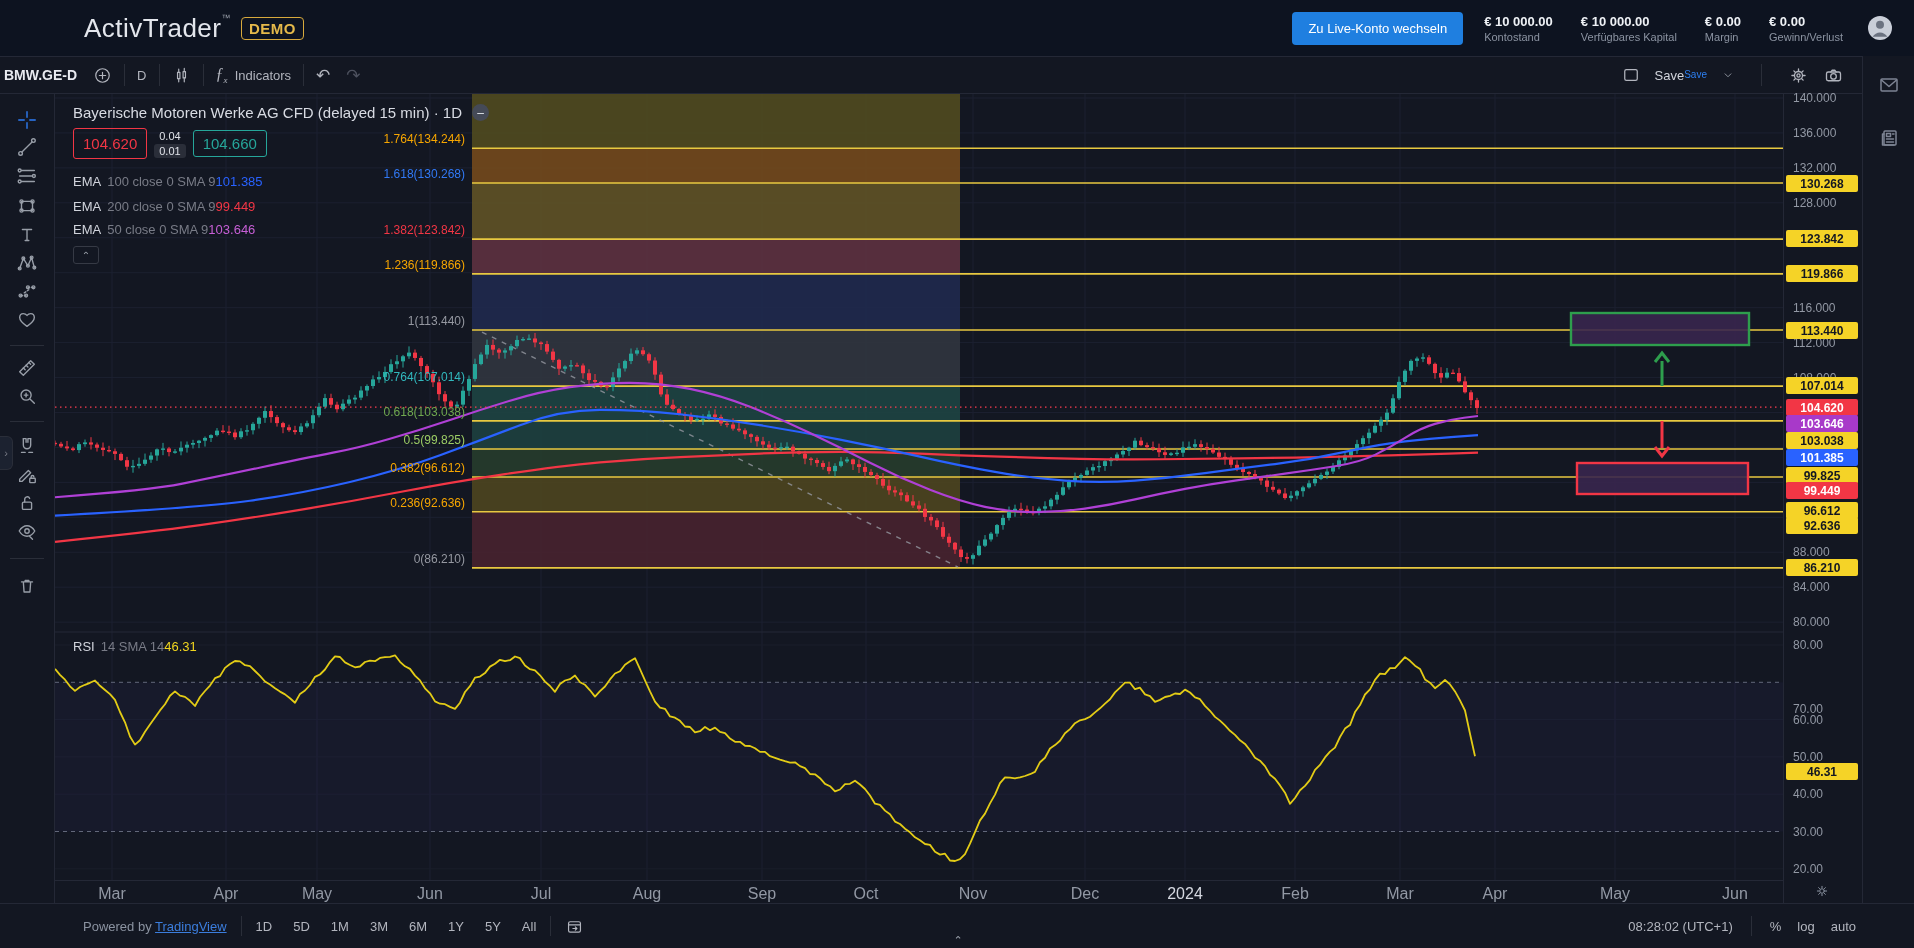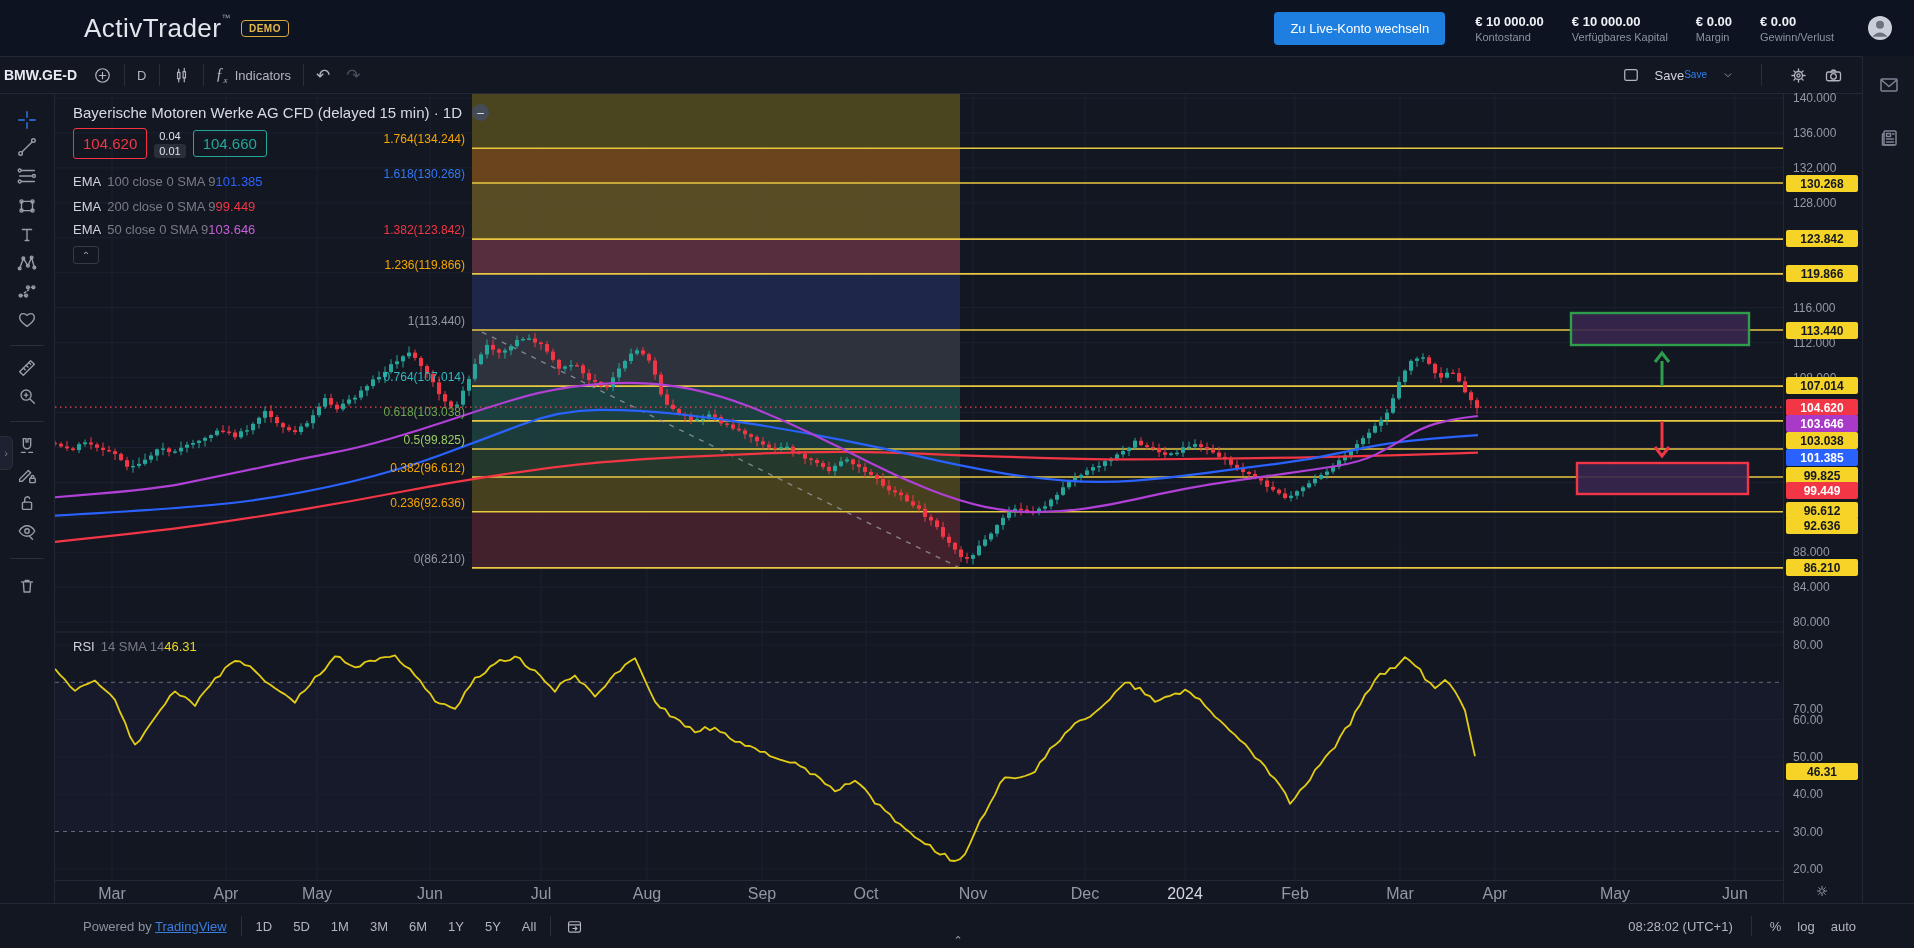--- a/index.html
+++ b/index.html
@@ -3,22 +3,22 @@
 <meta charset="utf-8">
 <style>
   *{box-sizing:border-box;margin:0;padding:0}
   html,body{background:#0d1320;font-family:"Liberation Sans",sans-serif}
   #app{position:relative;width:1914px;height:948px;background:#131722;overflow:hidden;color:#d1d4dc}
 
   
   .header{position:absolute;left:0;top:0;width:1914px;height:56px;background:#0d1320;display:flex;align-items:center;padding:0 18px 0 84px}
   .logo{font-size:26px;color:#e3e6ec;letter-spacing:.5px}
   .logo .tm{font-size:9px;vertical-align:top;color:#9aa0aa}
-  .demo-badge{margin-left:10px;border:1.5px solid #d7a93c;color:#e5b94a;font-weight:bold;font-size:10px;border-radius:4px;padding:2px 7px;letter-spacing:.5px}
-  .header-right{margin-left:auto;display:flex;align-items:center;gap:30px}
+  .demo-badge{margin-left:10px;border:1.5px solid #d7a93c;color:#e5b94a;font-weight:bold;font-size:15px;border-radius:4px;padding:2px 7px;letter-spacing:.5px}
+  .header-right{margin-left:auto;display:flex;align-items:center;gap:21px}
   .live-btn{background:#1f7fe0;color:#fff;font-size:13px;padding:9px 16px;border-radius:4px;border:none;cursor:pointer;white-space:nowrap}
   .stat .v{font-size:13px;color:#eef1f5;font-weight:bold;white-space:nowrap}
   .stat .l{font-size:11px;color:#8b93a1;margin-top:2px;white-space:nowrap}
   .avatar{width:32px;height:32px;border-radius:50%;display:flex;align-items:center;justify-content:center}
 
   
   .toolbar{position:absolute;left:0;top:56px;width:1914px;height:38px;background:#131722;border-top:1px solid #242836;border-bottom:1px solid #242836;display:flex;align-items:center;padding:0 70px 0 4px}
   .tb-item{display:flex;align-items:center;color:#b2b5be;font-size:13px;cursor:pointer}
   .tb-sep{width:1px;height:22px;background:#2a2e39;margin:0 12px}
   .tb-symbol{font-weight:bold;font-size:14px;color:#e8eaf0}

